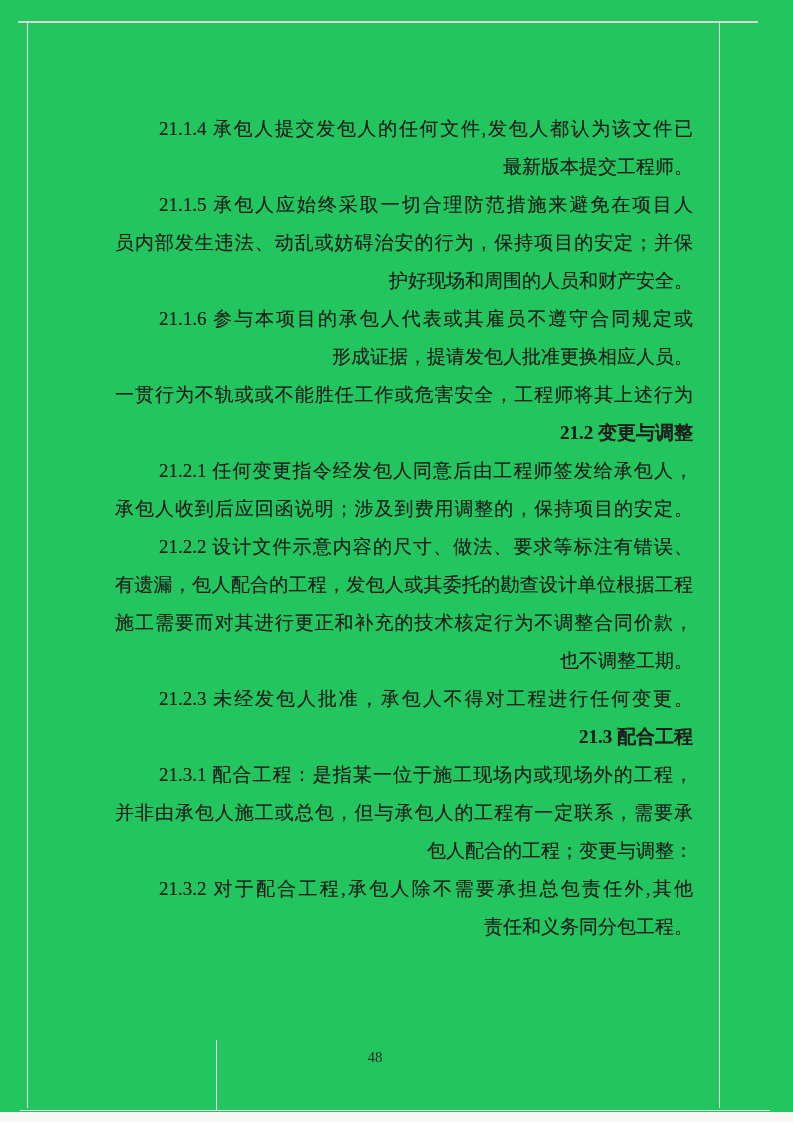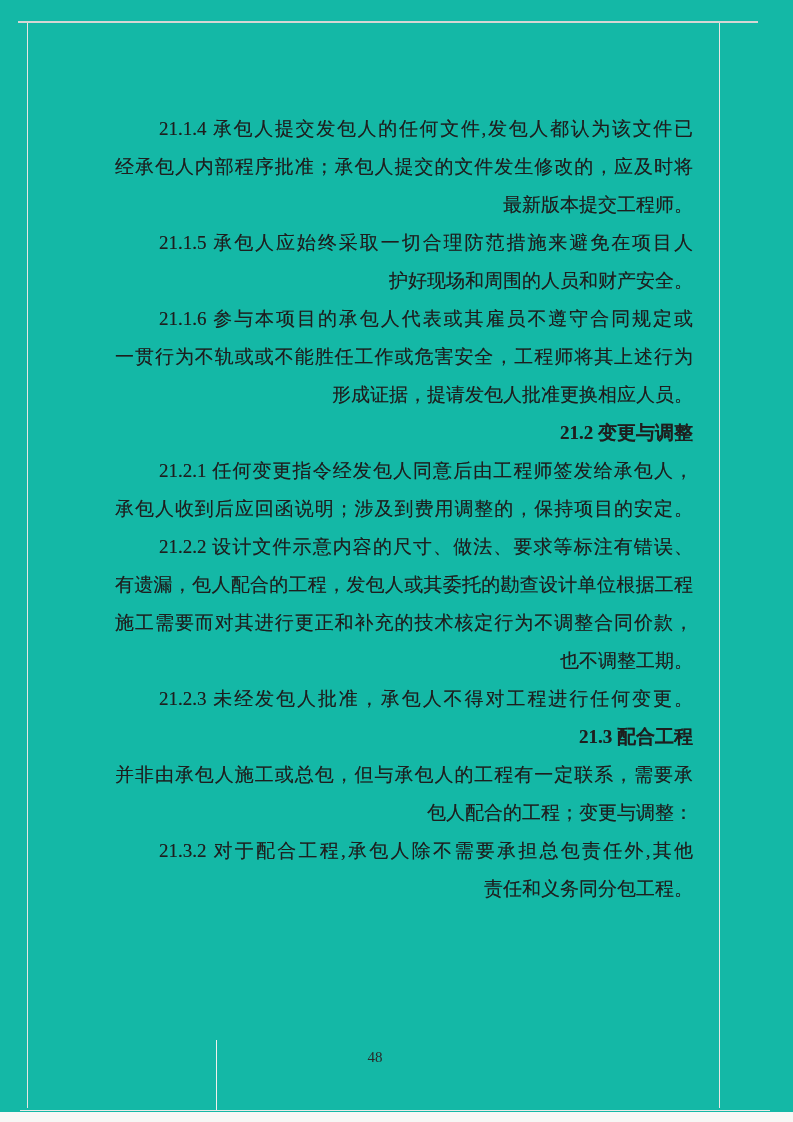--- a/index.html
+++ b/index.html
@@ -5,21 +5,21 @@
 <style>
   html, body {
     margin: 0;
     padding: 0;
     background: #ffffff;
   }
   .page {
     position: relative;
     width: 793px;
     height: 1122px;
-    background: #14b8a6;
+    background: #22c55e;
     overflow: hidden;
     font-family: "Liberation Serif", "DejaVu Serif", serif;
   }
   
   .scan-edge-top {
     position: absolute;
     left: 18px; top: 21px;
     width: 740px; height: 2px;
     background: #d6d6d4;
   }
@@ -92,36 +92,37 @@
 <div class="page">
   <div class="scan-edge-top"></div>
   <div class="scan-edge-left"></div>
   <div class="scan-edge-right"></div>
   <div class="scan-streak"></div>
   <div class="scan-edge-bottom"></div>
   <div class="scan-bottom-strip"></div>
 
   <div class="text-block">
       <div class="line indent justify">21.1.4 承包人提交发包人的任何文件,发包人都认为该文件已</div>
-      <div class="line justify">经承包人内部程序批准；承包人提交的文件发生修改的，应及时将</div>
       <div class="line">最新版本提交工程师。</div>
       <div class="line indent justify">21.1.5 承包人应始终采取一切合理防范措施来避免在项目人</div>
+      <div class="line justify">员内部发生违法、动乱或妨碍治安的行为，保持项目的安定；并保</div>
       <div class="line">护好现场和周围的人员和财产安全。</div>
       <div class="line indent justify">21.1.6 参与本项目的承包人代表或其雇员不遵守合同规定或</div>
+      <div class="line">形成证据，提请发包人批准更换相应人员。</div>
       <div class="line justify">一贯行为不轨或或不能胜任工作或危害安全，工程师将其上述行为</div>
-      <div class="line">形成证据，提请发包人批准更换相应人员。</div>
       <div class="line indent bold">21.2 变更与调整</div>
       <div class="line indent justify">21.2.1 任何变更指令经发包人同意后由工程师签发给承包人，</div>
       <div class="line justify">承包人收到后应回函说明；涉及到费用调整的，保持项目的安定。</div>
       <div class="line indent justify">21.2.2 设计文件示意内容的尺寸、做法、要求等标注有错误、</div>
       <div class="line justify">有遗漏，包人配合的工程，发包人或其委托的勘查设计单位根据工程</div>
       <div class="line justify">施工需要而对其进行更正和补充的技术核定行为不调整合同价款，</div>
       <div class="line">也不调整工期。</div>
       <div class="line indent justify">21.2.3 未经发包人批准，承包人不得对工程进行任何变更。</div>
       <div class="line indent bold">21.3 配合工程</div>
+      <div class="line indent justify">21.3.1 配合工程：是指某一位于施工现场内或现场外的工程，</div>
       <div class="line justify">并非由承包人施工或总包，但与承包人的工程有一定联系，需要承</div>
       <div class="line">包人配合的工程；变更与调整：</div>
       <div class="line indent justify">21.3.2 对于配合工程,承包人除不需要承担总包责任外,其他</div>
       <div class="line">责任和义务同分包工程。</div>
     </div>
 
   <div class="page-num">48</div>
 </div>
 
 </body></html>

